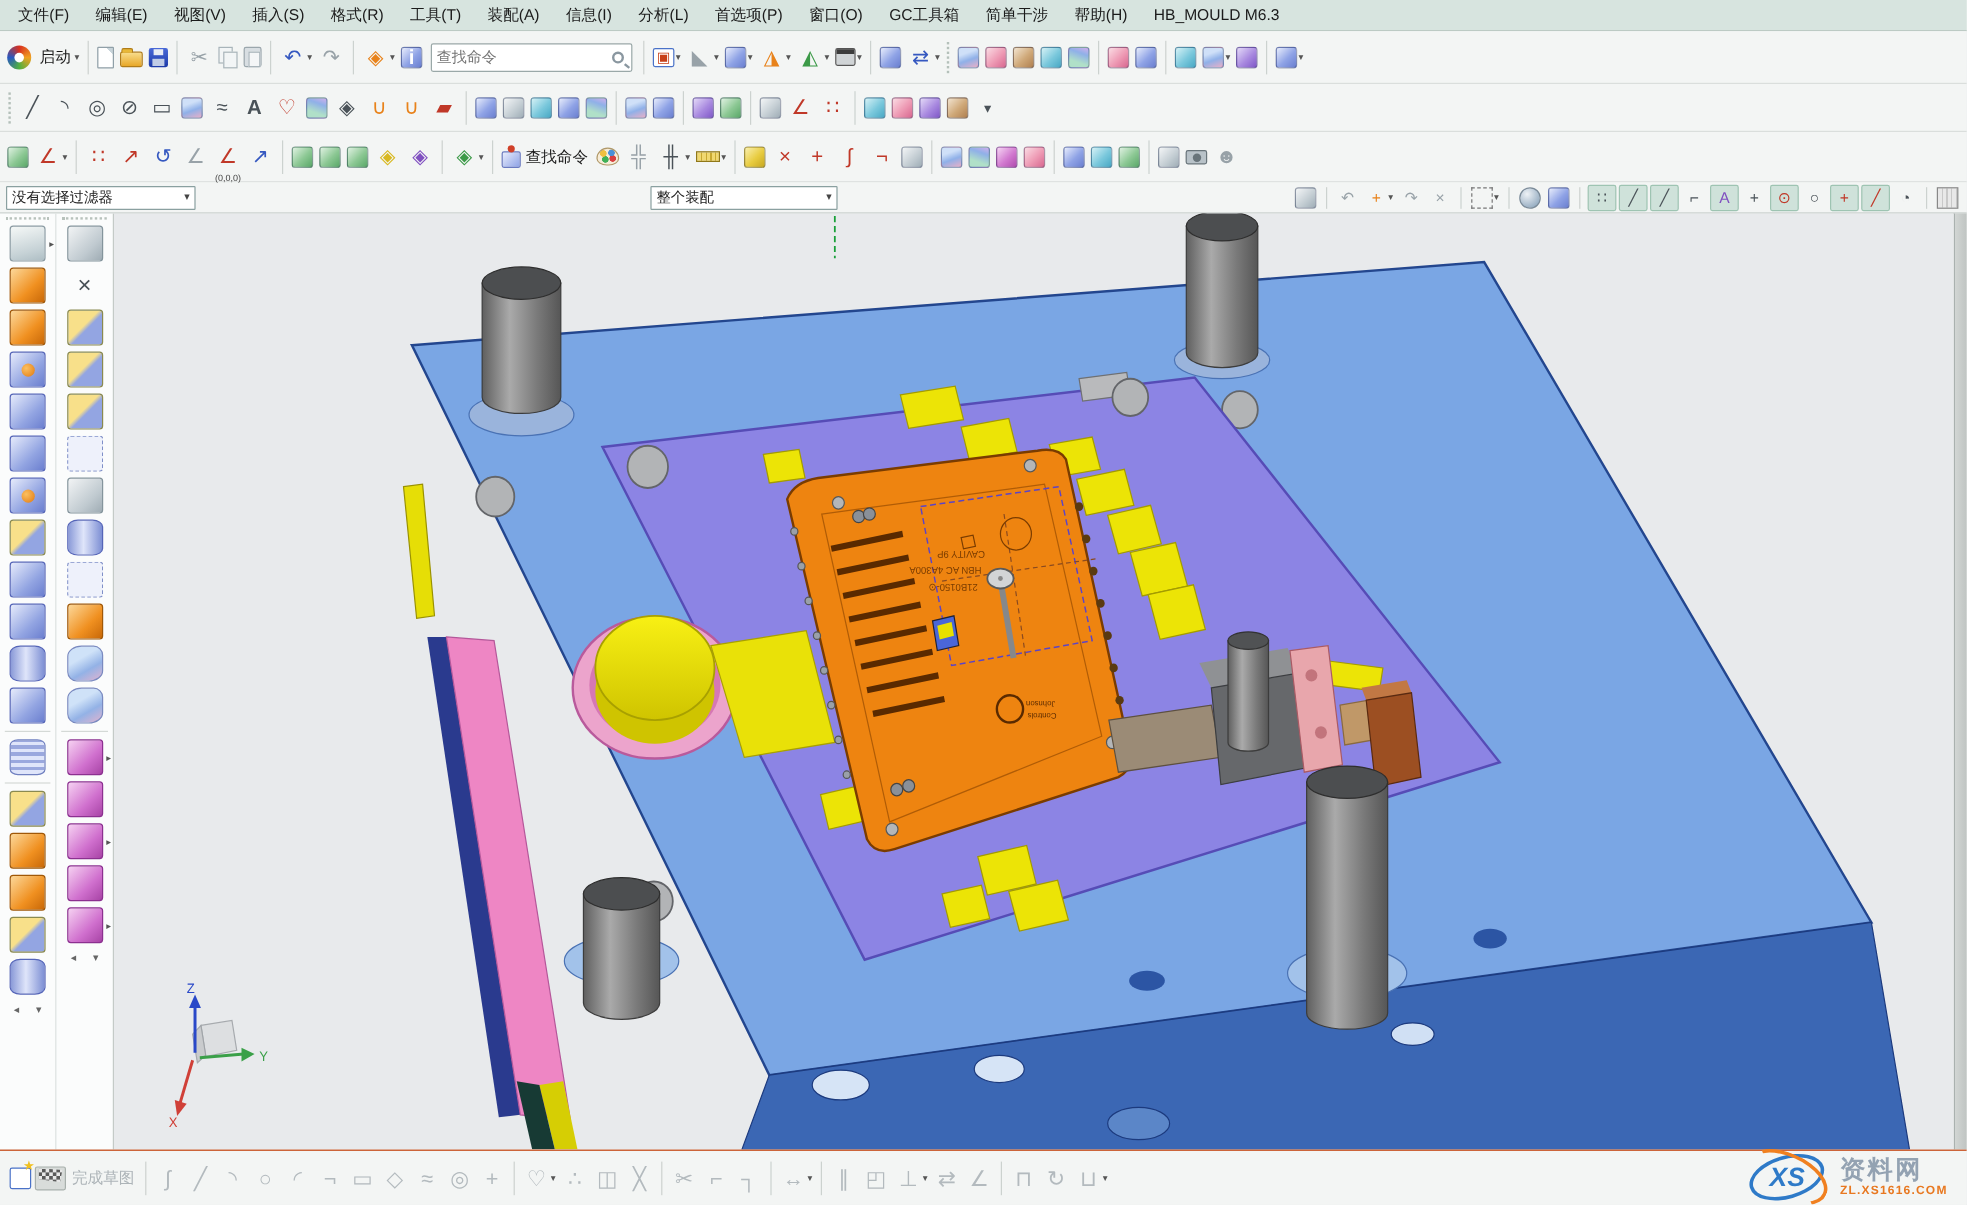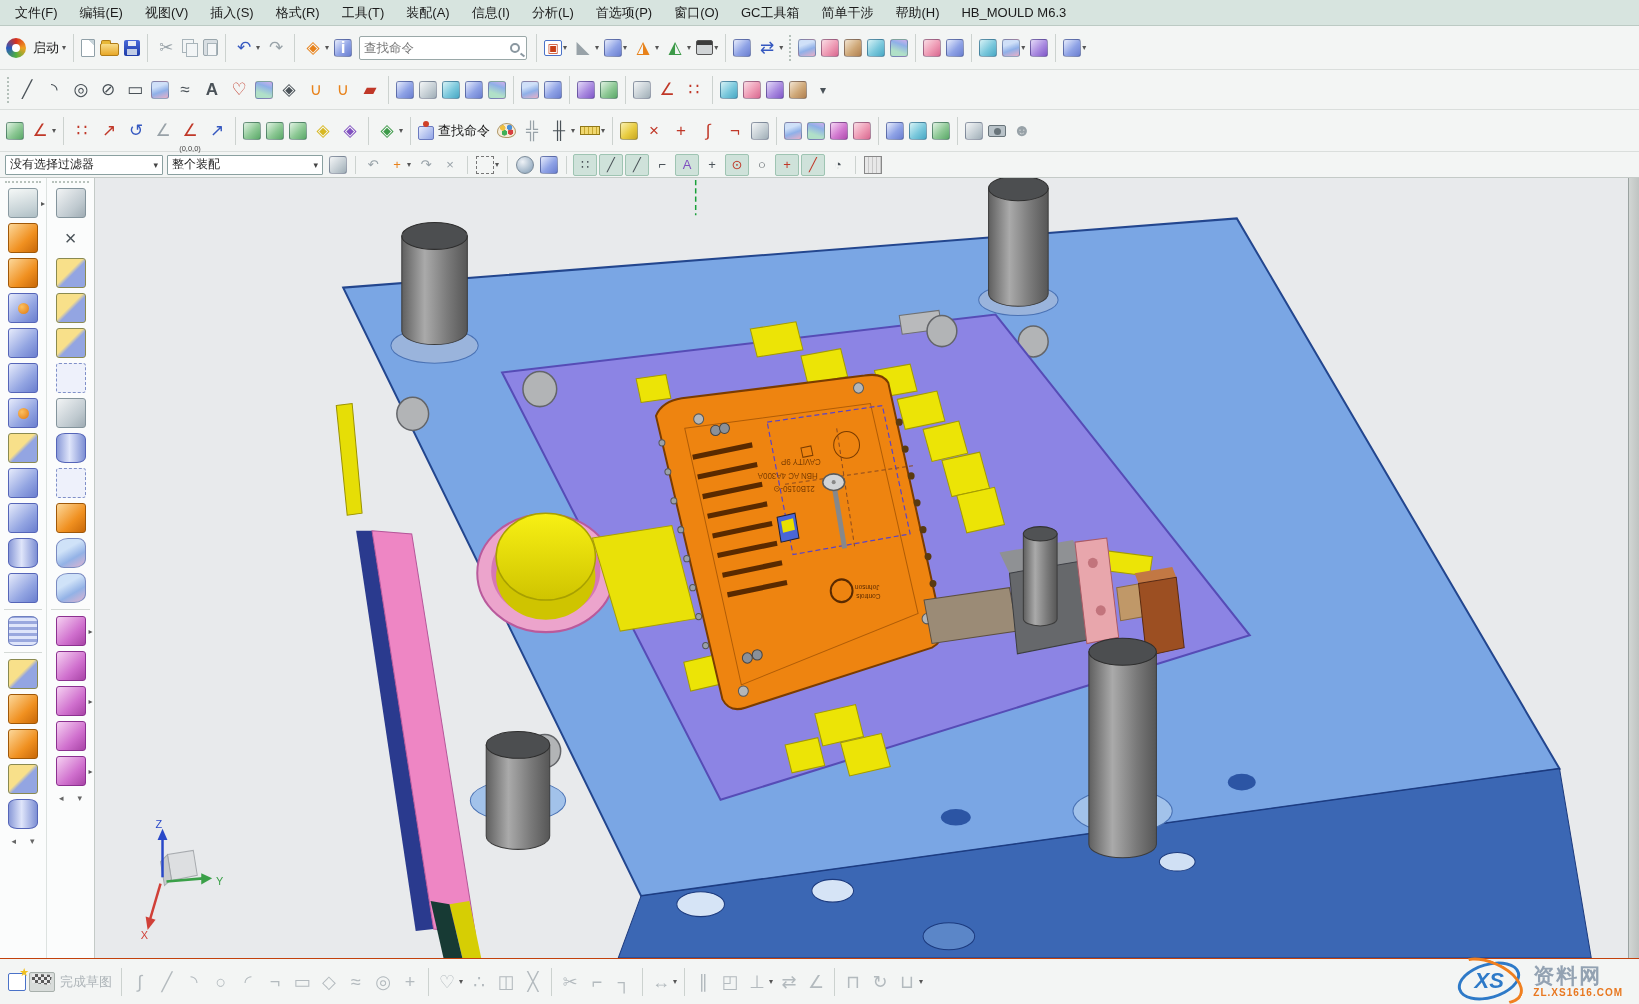--- a/index.html
+++ b/index.html
@@ -18,21 +18,21 @@
     align-items:center; padding:0 4px; flex:0 0 26px; }
   .menubar .slot { padding:2px 9px; font-size:13px; color:#1b1b1b; border-radius:2px; }
 
   
   .tb { background:#f3f5f4; border-bottom:1px solid #dadeDC; display:flex; align-items:center;
     padding:0 4px; gap:1px; }
   .r1 { flex:0 0 44px; height:44px; }
   .r2 { flex:0 0 40px; height:40px; }
   .r3 { flex:0 0 42px; height:42px; }
   .filterbar { flex:0 0 26px; height:26px; background:#f3f5f4; border-bottom:1px solid #c4cac7;
-    display:flex; align-items:center; gap:4px; padding:0 5px; }
+    display:flex; align-items:center; gap:4px; padding:0 5px;justify-content:space-between; }
   .slot { display:inline-flex; align-items:center; gap:2px; padding:1px 2px; border-radius:2px; position:relative; }
   .ic { min-width:22px; height:24px; display:flex; align-items:center; justify-content:center;
     font-size:17px; line-height:1; }
   .filterbar .ic { min-width:18px; height:18px; font-size:13px; }
   .dd { font-size:8px; color:#555; margin-left:-1px; }
   .sep { width:1px; height:28px; background:#ccd2cf; margin:0 4px; flex:0 0 1px; }
   .filterbar .sep { height:18px; }
   .drag { width:3px; height:26px; border-left:2px dotted #b4c0ba; margin:0 3px; flex:0 0 3px; }
   .lbl { font-size:13px; color:#1b1b1b; padding:0 2px; white-space:nowrap; }
   .lbl.dis { color:#adb4b8; }

